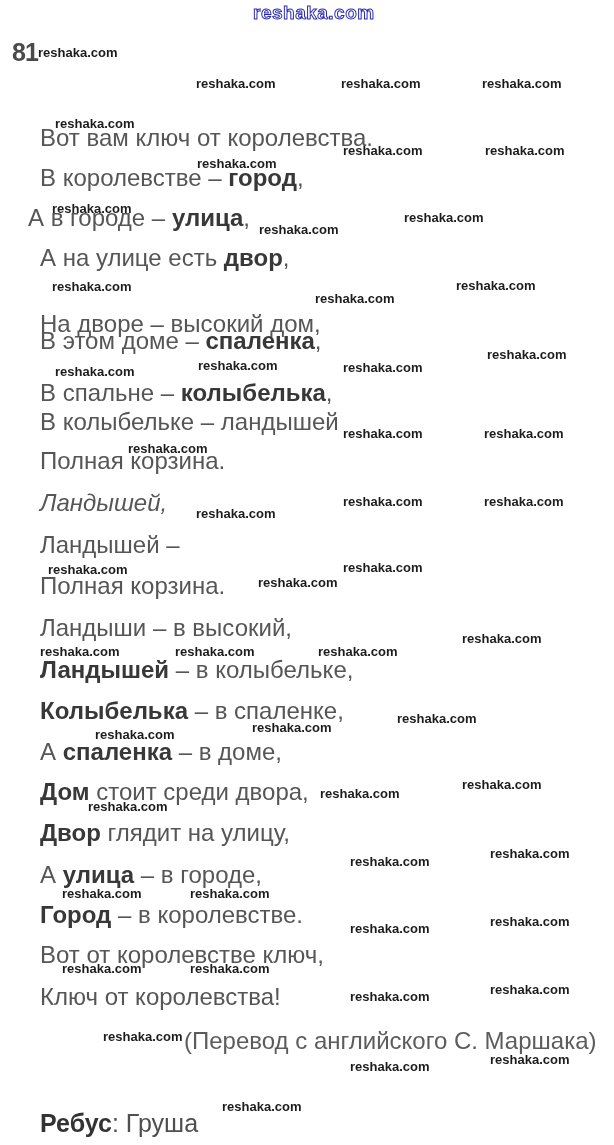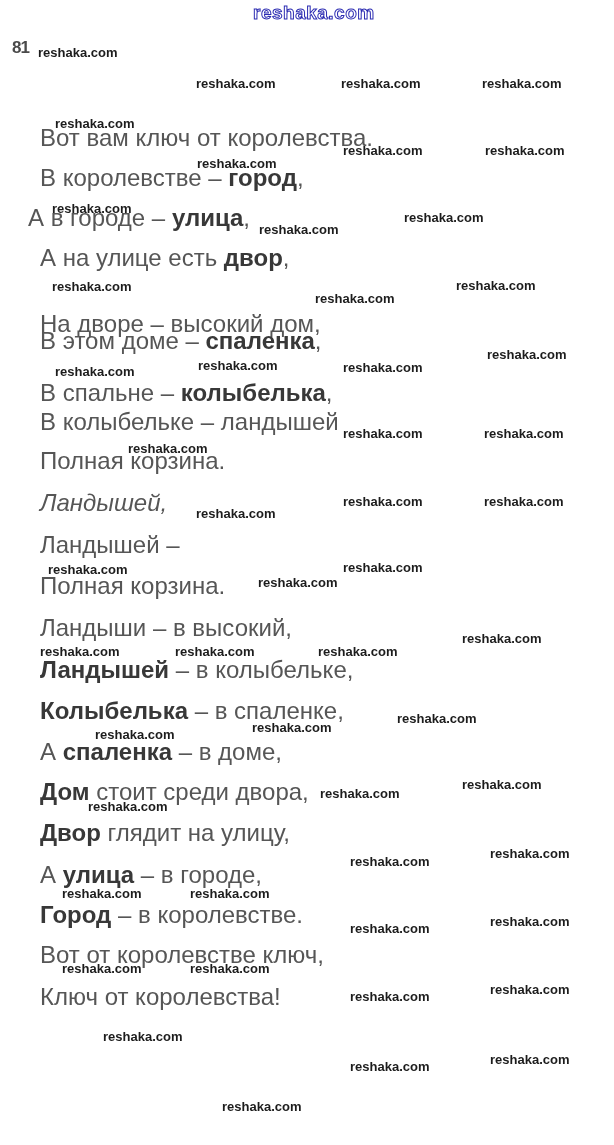--- a/index.html
+++ b/index.html
@@ -14,21 +14,21 @@
     position:absolute;left:253px;top:2px;
     font-size:19px;font-weight:700;
     color:transparent;
     -webkit-text-stroke:1px #2b2bb2;
     text-stroke:1px #2b2bb2;
     letter-spacing:0.5px;
     white-space:nowrap;
   }
   .page-num{
     position:absolute;left:12px;top:38px;
-    font-size:17px;font-weight:700;color:#4a4a4a;
+    font-size:25px;font-weight:700;color:#4a4a4a;
     letter-spacing:-1px;
   }
   .title{
     position:absolute;left:84px;top:82px;margin:0;
     font-size:25px;font-weight:400;color:#636363;
     white-space:nowrap;
   }
   .line{
     position:absolute;left:40px;
     font-size:24px;line-height:27px;color:#565656;
@@ -78,21 +78,23 @@
       <div class="line" style="top: 697px; left: 40px;"><b>Колыбелька</b> – в спаленке,</div>
       <div class="line" style="top: 738px; left: 40px;">А <b>спаленка</b> – в доме,</div>
       <div class="line" style="top: 778px; left: 40px;"><b>Дом</b> стоит среди двора,</div>
       <div class="line" style="top: 819px; left: 40px;"><b>Двор</b> глядит на улицу,</div>
       <div class="line" style="top: 861px; left: 40px;">А <b>улица</b> – в городе,</div>
       <div class="line" style="top: 901px; left: 40px;"><b>Город</b> – в королевстве.</div>
       <div class="line" style="top: 941px; left: 40px;">Вот от королевстве ключ,</div>
       <div class="line" style="top: 983px; left: 40px;">Ключ от королевства!</div>
     </div>
 
+  <div class="credit">(Перевод с английского С. Маршака)</div>
 
+  <div class="rebus"><b>Ребус</b><span>: Груша</span></div>
 
   <div id="wms">
       <span class="wm" style="left: 38px; top: 46px; color: rgb(28, 28, 28);">reshaka.com</span>
       <span class="wm" style="left: 196px; top: 77px; color: rgb(28, 28, 28);">reshaka.com</span>
       <span class="wm" style="left: 341px; top: 77px; color: rgb(28, 28, 28);">reshaka.com</span>
       <span class="wm" style="left: 482px; top: 77px; color: rgb(28, 28, 28);">reshaka.com</span>
       <span class="wm" style="left: 55px; top: 117px; color: rgb(28, 28, 28);">reshaka.com</span>
       <span class="wm" style="left: 343px; top: 144px; color: rgb(28, 28, 28);">reshaka.com</span>
       <span class="wm" style="left: 485px; top: 144px; color: rgb(28, 28, 28);">reshaka.com</span>
       <span class="wm" style="left: 197px; top: 157px; color: rgb(28, 28, 28);">reshaka.com</span>

